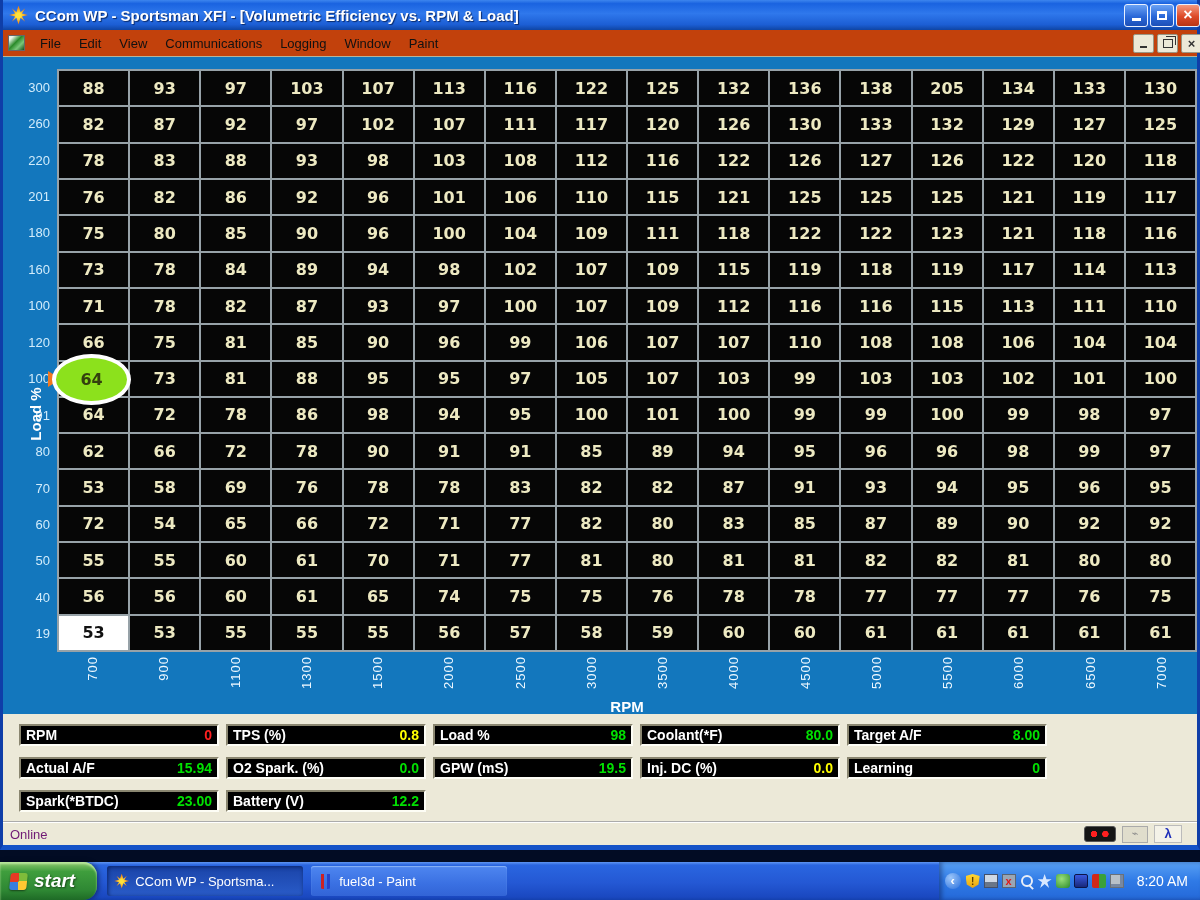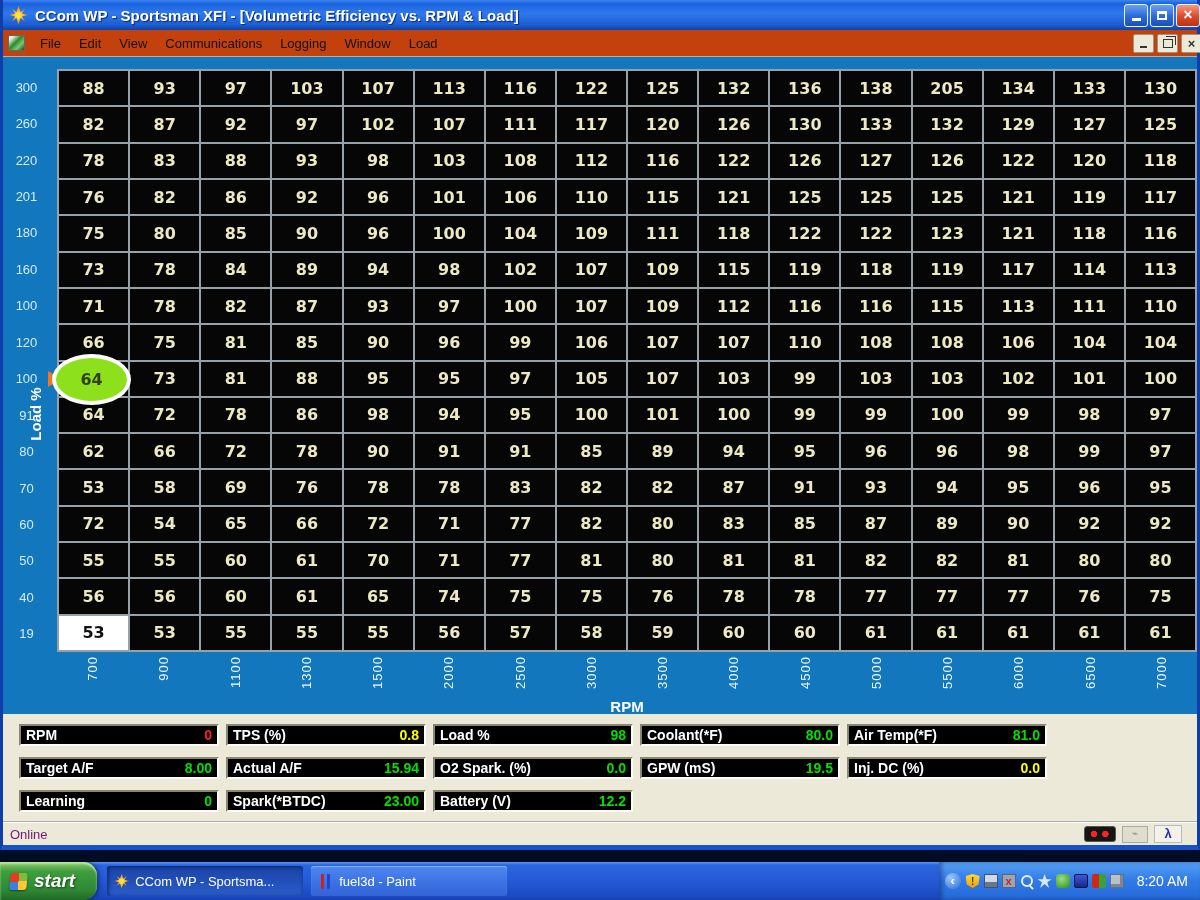--- a/index.html
+++ b/index.html
@@ -41,21 +41,21 @@
     grid-template-columns:repeat(16,1fr);grid-template-rows:repeat(16,1fr);
     gap:2px;padding:2px;box-sizing:border-box;background:#97a2a8;}
   .cell{background:#060606;color:#ede9c2;font-family:"DejaVu Sans",sans-serif;font-weight:bold;font-size:16px;
     display:flex;align-items:center;justify-content:center;position:relative;}
   .cell.sel{background:#ffffff;color:#111;}
   .hl-ellipse{position:absolute;left:-7px;right:-3px;top:-8px;bottom:-9px;z-index:6;box-sizing:border-box;
     background:#8ce11c;border:4px solid #fff;border-radius:50%;color:#33400e;
     display:flex;align-items:center;justify-content:center;font-size:16px;}
   .hl-pointer{position:absolute;left:-11px;top:50%;transform:translateY(-50%);width:0;height:0;z-index:5;
     border:8px solid transparent;border-left:13px solid #f07820;}
-  .row-labels{position:absolute;left:0;top:12px;width:54px;height:583px;display:flex;flex-direction:column;align-items:center;}
+  .row-labels{position:absolute;left:0;top:12px;width:54px;height:583px;display:flex;flex-direction:column;}
   .row-label{flex:1;display:flex;align-items:center;justify-content:flex-end;padding-right:7px;color:#d2ecfb;font-size:13px;}
   .ylabel-wrap{position:absolute;left:14px;top:357px;width:0;height:0;overflow:visible;z-index:3;}
   .ylabel-wrap span{position:absolute;transform:translate(-50%,-50%) rotate(-90deg);left:18px;top:0;
     color:#fff;font-weight:bold;font-size:15px;white-space:nowrap;}
   .col-labels{position:absolute;left:54px;right:0;top:599px;height:42px;display:flex;}
   .col-label{flex:1;display:flex;align-items:flex-start;justify-content:center;}
   .col-label span{writing-mode:vertical-rl;transform:rotate(180deg);color:#eef8ff;font-size:13px;letter-spacing:1px;}
   .xlabel{position:absolute;left:54px;right:0;top:641px;text-align:center;color:#fff;font-weight:bold;font-size:15px;}
 
   
@@ -137,21 +137,21 @@
 
     <div class="menubar">
       <span class="doc-icon"></span>
       <div class="menu-items">
           <span class="menu-item">File</span>
           <span class="menu-item">Edit</span>
           <span class="menu-item">View</span>
           <span class="menu-item">Communications</span>
           <span class="menu-item">Logging</span>
           <span class="menu-item">Window</span>
-          <span class="menu-item">Load</span>
+          <span class="menu-item">Paint</span>
         </div>
       <div class="mdi-btns">
         <span class="mdi-btn">
             <i class="m-min"></i>
           </span>
         <span class="mdi-btn">
             <i class="m-restore"></i>
           </span>
         <span class="mdi-btn half">
             <span class="m-close">×</span>
@@ -506,24 +506,20 @@
         </div>
         <div class="gauge">
           <span class="glabel">Load %</span>
           <span class="gvalue" style="color: rgb(0, 224, 0);">98</span>
         </div>
         <div class="gauge">
           <span class="glabel">Coolant(*F)</span>
           <span class="gvalue" style="color: rgb(0, 224, 0);">80.0</span>
         </div>
         <div class="gauge">
-          <span class="glabel">Air Temp(*F)</span>
-          <span class="gvalue" style="color: rgb(0, 224, 0);">81.0</span>
-        </div>
-        <div class="gauge">
           <span class="glabel">Target A/F</span>
           <span class="gvalue" style="color: rgb(0, 224, 0);">8.00</span>
         </div>
         <div class="gauge">
           <span class="glabel">Actual A/F</span>
           <span class="gvalue" style="color: rgb(0, 224, 0);">15.94</span>
         </div>
         <div class="gauge">
           <span class="glabel">O2 Spark. (%)</span>
           <span class="gvalue" style="color: rgb(0, 224, 0);">0.0</span>

